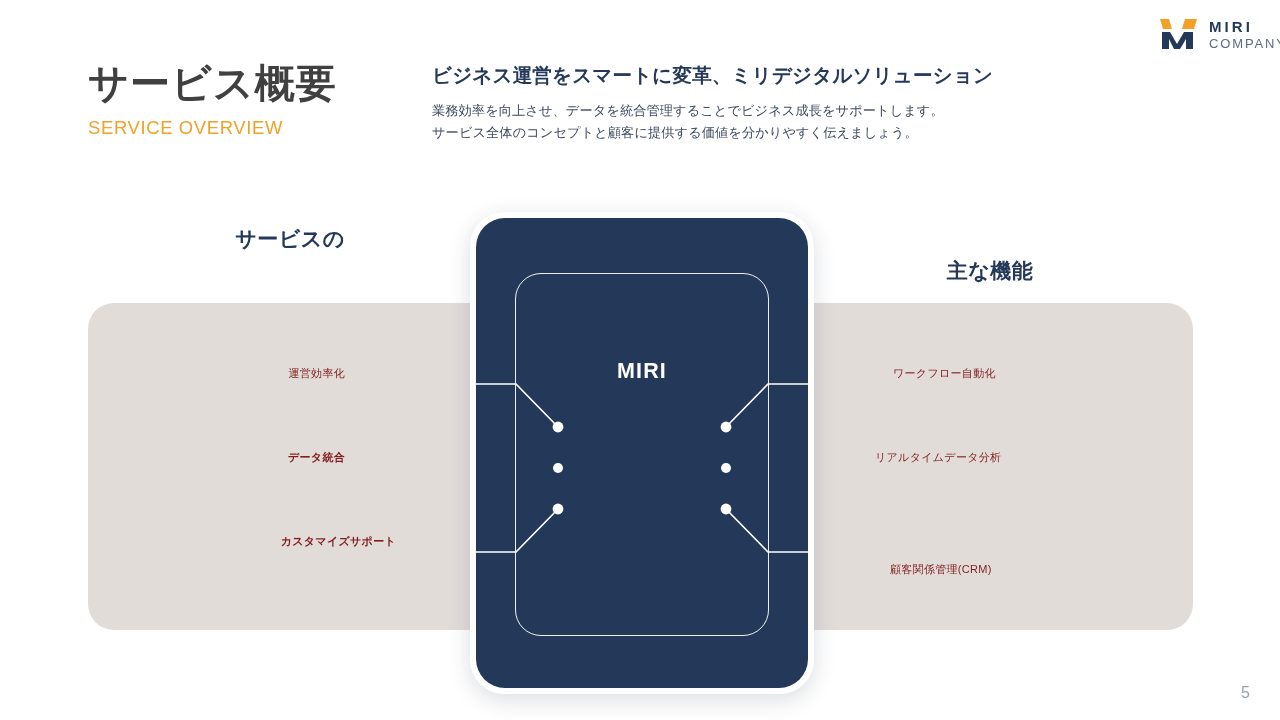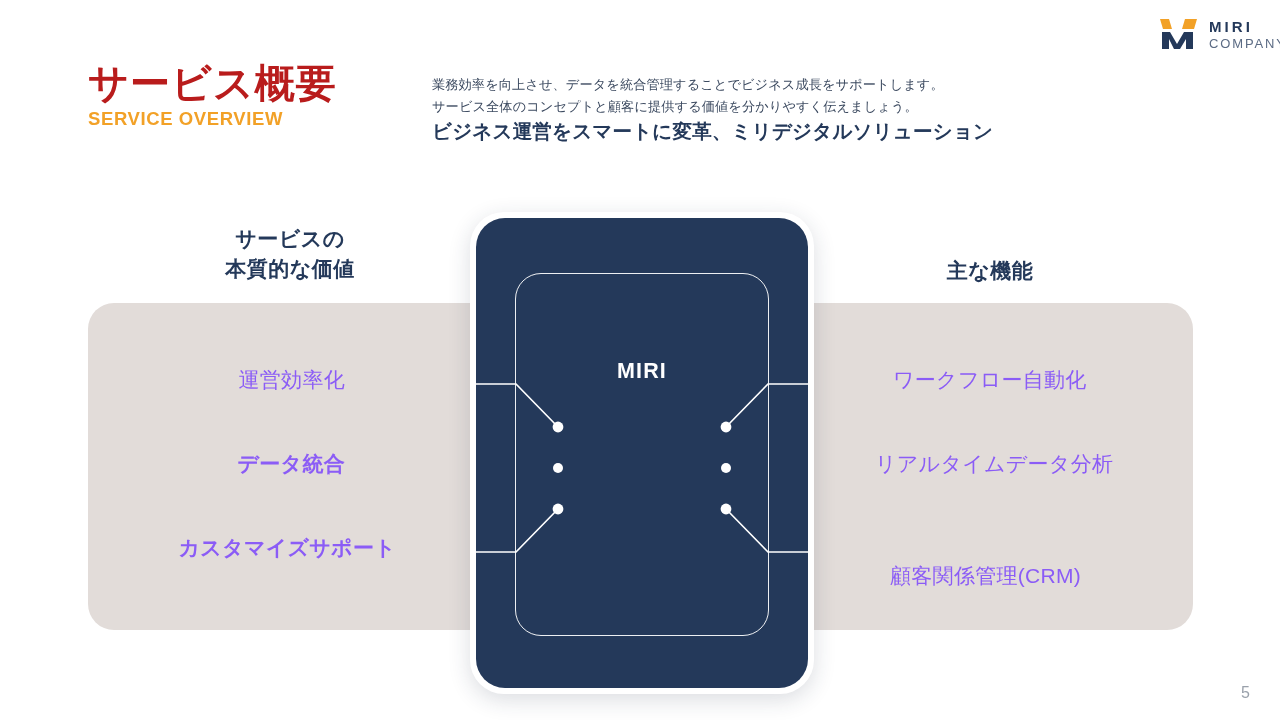--- a/index.html
+++ b/index.html
@@ -14,40 +14,40 @@
 
   
   #logo { position:absolute; left:1160px; top:14px; width:110px; height:40px; display:flex; align-items:center; gap:9px; }
   #logo .mark { width:40px; height:34px; position:relative; }
   #logo .logo-text { display:flex; flex-direction:column; justify-content:center; line-height:1; }
   #logo .logo-name { font-size:15px; font-weight:bold; letter-spacing:3.1px; color:#24395a; }
   #logo .logo-sub { font-size:13px; letter-spacing:1.85px; color:#5b6b84; margin-top:3px; }
 
   
   #title-block { position:absolute; left:88px; top:60px; width:340px; }
-  #page-title { font-size:40px; font-weight:bold; color:#b91c1c; letter-spacing:1px; line-height:1.15; }
-  #page-subtitle { margin-top:2px; font-size:18.5px; font-weight:bold; letter-spacing:0.6px; color:#f2a127; }
+  #page-title { font-size:40px; font-weight:bold; color:#404040; letter-spacing:1px; line-height:1.15; }
+  #page-subtitle { margin-top:11px; font-size:18.5px; font-weight:normal; letter-spacing:0.6px; color:#f2a127; }
 
   
   #lede-block { position:absolute; left:432px; top:62px; width:640px; }
   #lede-heading { font-size:19.5px; font-weight:bold; color:#24395a; letter-spacing:0.2px; line-height:1.35; }
   #lede-body { margin-top:12px; font-size:13.2px; line-height:1.65; color:#3c4a60; letter-spacing:0.1px; }
 
   
   .col-heading { position:absolute; font-size:21px; font-weight:bold; color:#24395a; text-align:center; line-height:1.45; letter-spacing:0.5px; }
   #heading-left  { left:155px; top:224px; width:270px; }
   #heading-right { left:855px; top:256px; width:270px; }
 
   
   .panel { position:absolute; top:303px; height:327px; background:#e2dcd9; border-radius:26px; }
   #panel-left  { left:88px;  width:560px; }
   #panel-right { left:632px; width:561px; }
 
   
-  .row-label { position:absolute; font-size:21px; color:#8b5cf6; letter-spacing:0.3px; white-space:nowrap; }
+  .row-label { position:absolute; font-size:11px; color:#7f1d1d; letter-spacing:0.3px; white-space:nowrap; }
   .row-label.left  { text-align:right; }
   .row-label.right { text-align:left; }
   #label-l0 { right:935px; top:366px; }
   #label-l1 { right:935px; top:450px;font-weight:bold; }
   #label-l2 { right:884px; top:534px;font-weight:bold; }
   #label-r0 { left:893px; top:366px; }
   #label-r1 { left:875px; top:450px; }
   #label-r2 { left:890px; top:562px; }
 
   
@@ -94,33 +94,32 @@
     <span class="logo-sub">COMPANY</span>
   </span>
 </div>
 
 <div id="title-block">
   <div id="page-title">サービス概要</div>
   <div id="page-subtitle">SERVICE OVERVIEW</div>
 </div>
 
 <div id="lede-block">
+  <div id="lede-heading">ビジネス運営をスマートに変革、ミリデジタルソリューション</div>
   <div id="lede-body">
     <div>業務効率を向上させ、データを統合管理することでビジネス成長をサポートします。</div>
     <div>サービス全体のコンセプトと顧客に提供する価値を分かりやすく伝えましょう。</div>
   </div>
-  <div id="lede-heading">ビジネス運営をスマートに変革、ミリデジタルソリューション</div>
 </div>
 
 <div class="panel" id="panel-left"></div>
 <div class="panel" id="panel-right"></div>
 
 <div class="col-heading" id="heading-left">
   <div>サービスの</div>
-  <div>本質的な価値</div>
 </div>
 <div class="col-heading" id="heading-right">主な機能</div>
 
 <svg id="connectors">
   <defs>
     <linearGradient id="fadeRight" x1="0" y1="0" x2="1" y2="0">
       <stop offset="0" stop-color="#ffffff" stop-opacity="0"></stop>
       <stop offset="1" stop-color="#ffffff" stop-opacity="0.95"></stop>
     </linearGradient>
     <linearGradient id="fadeLeft" x1="0" y1="0" x2="1" y2="0">

